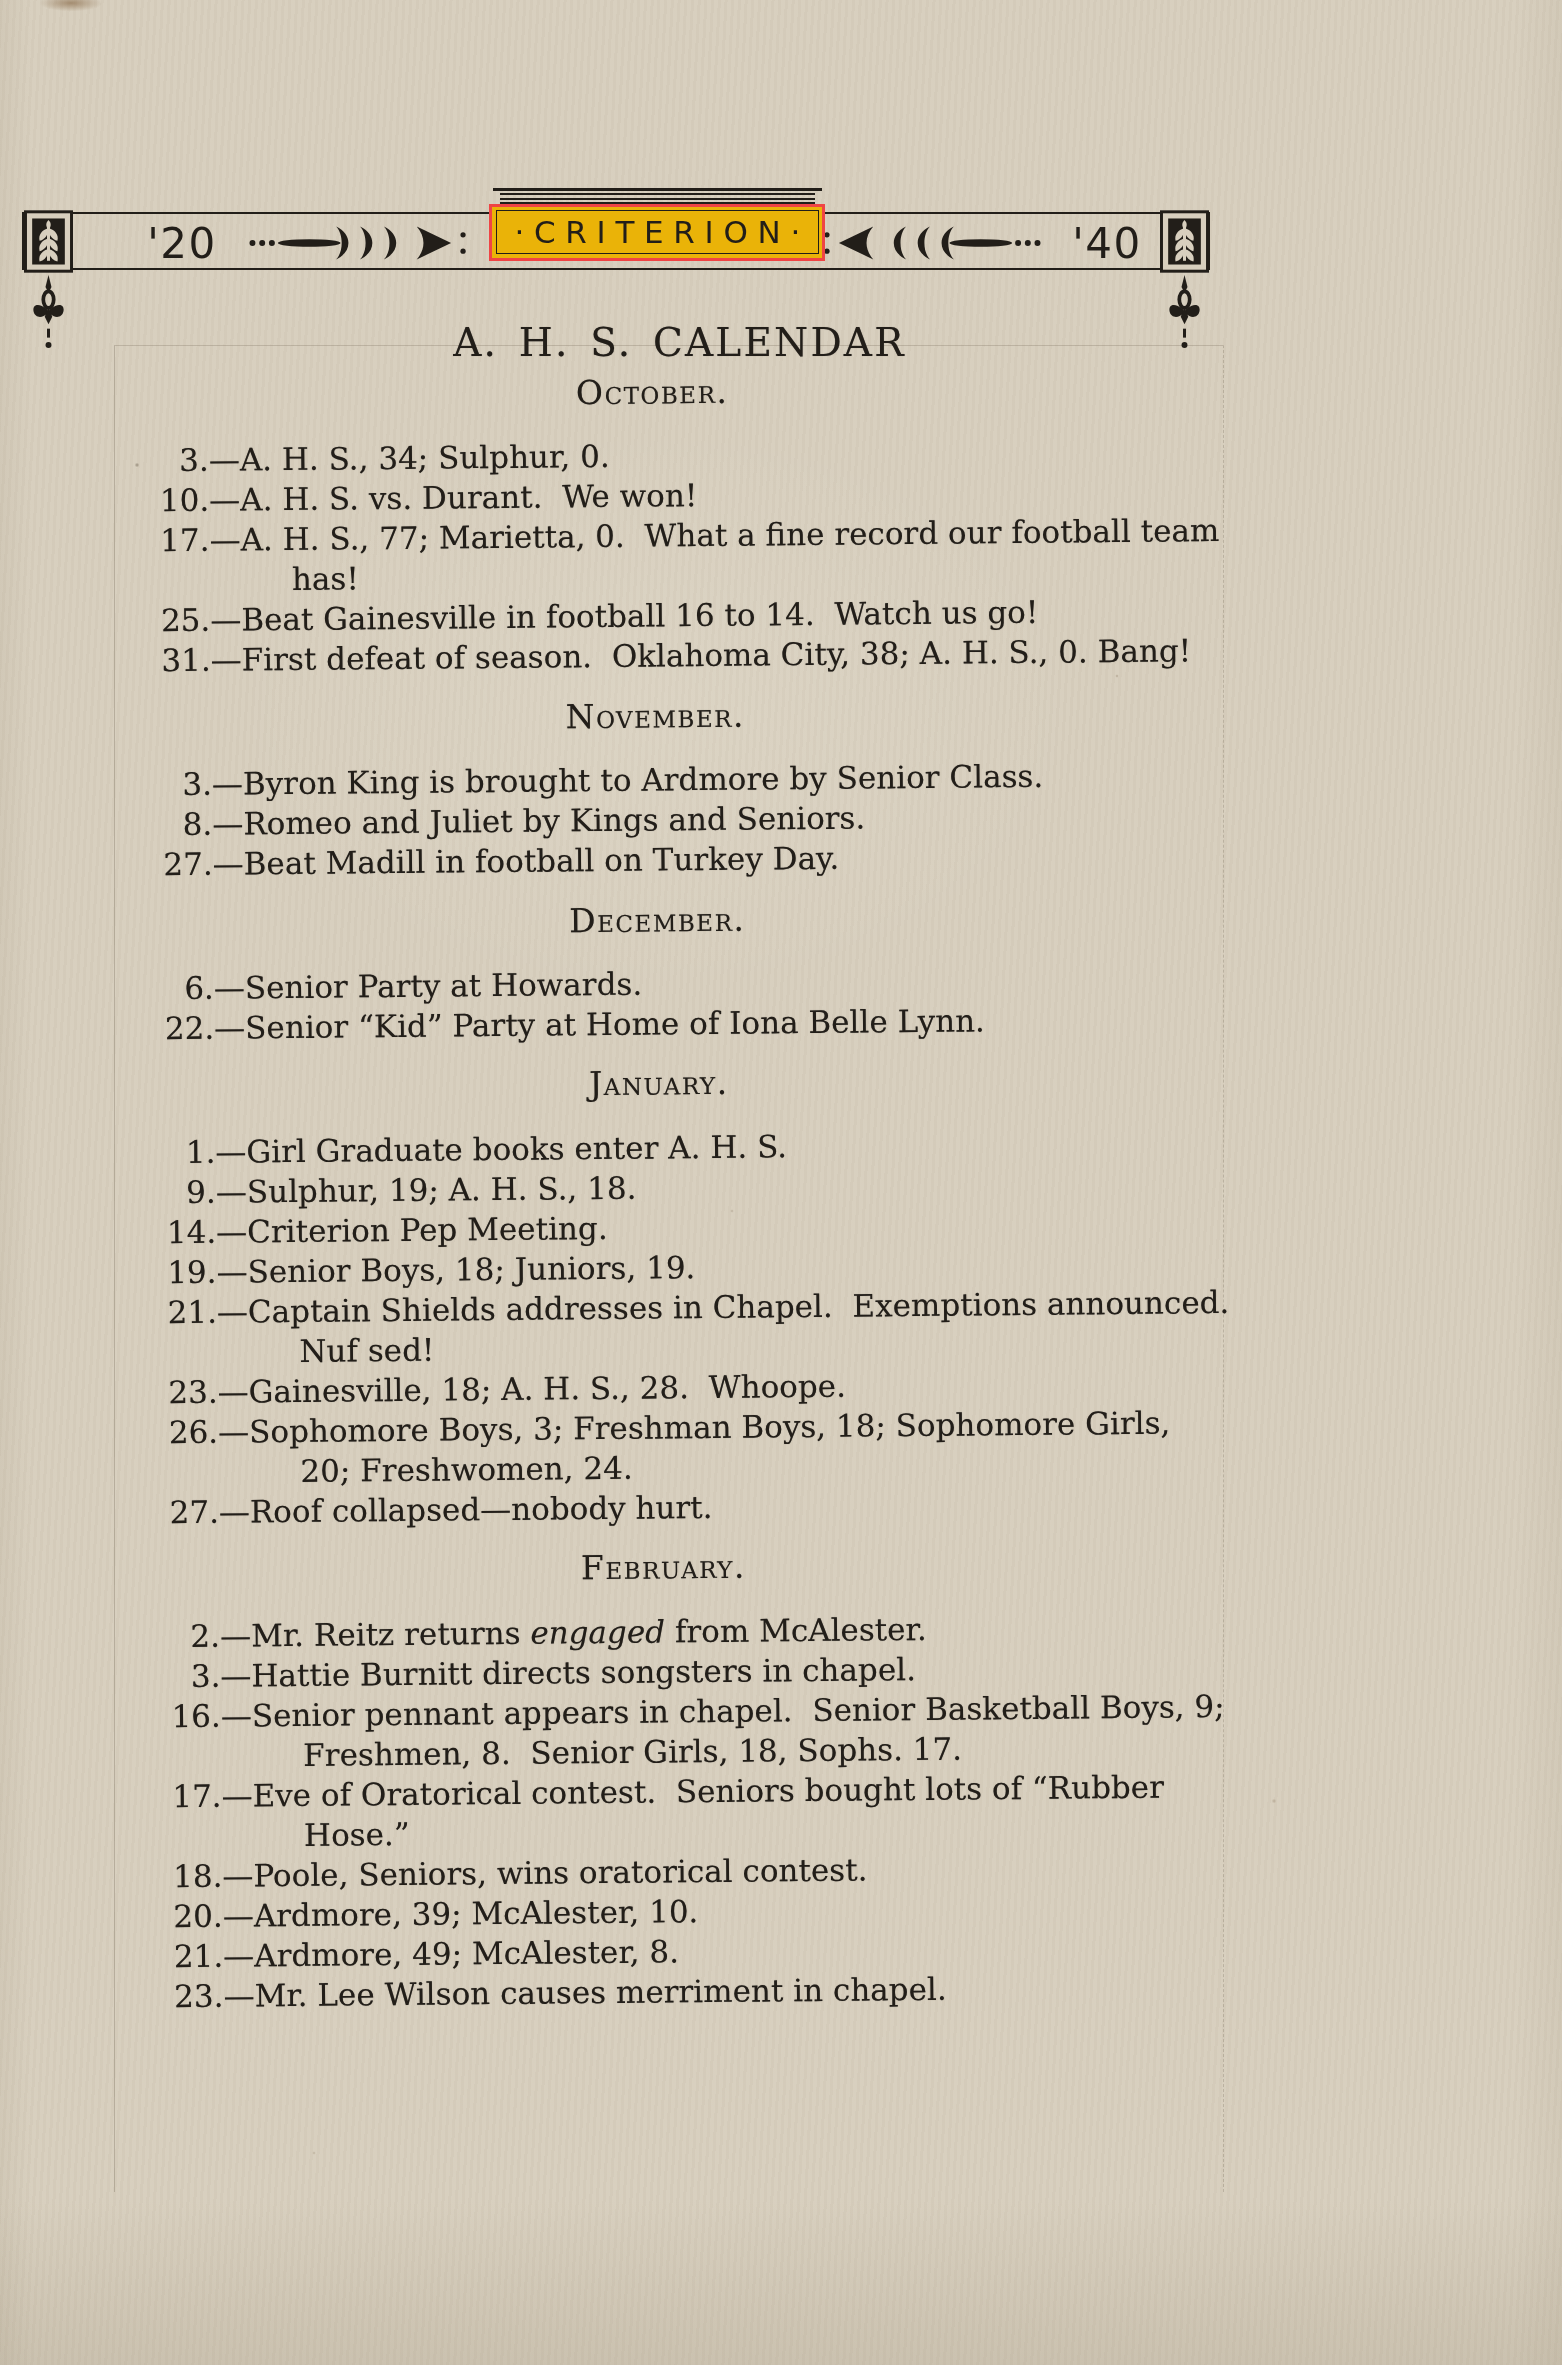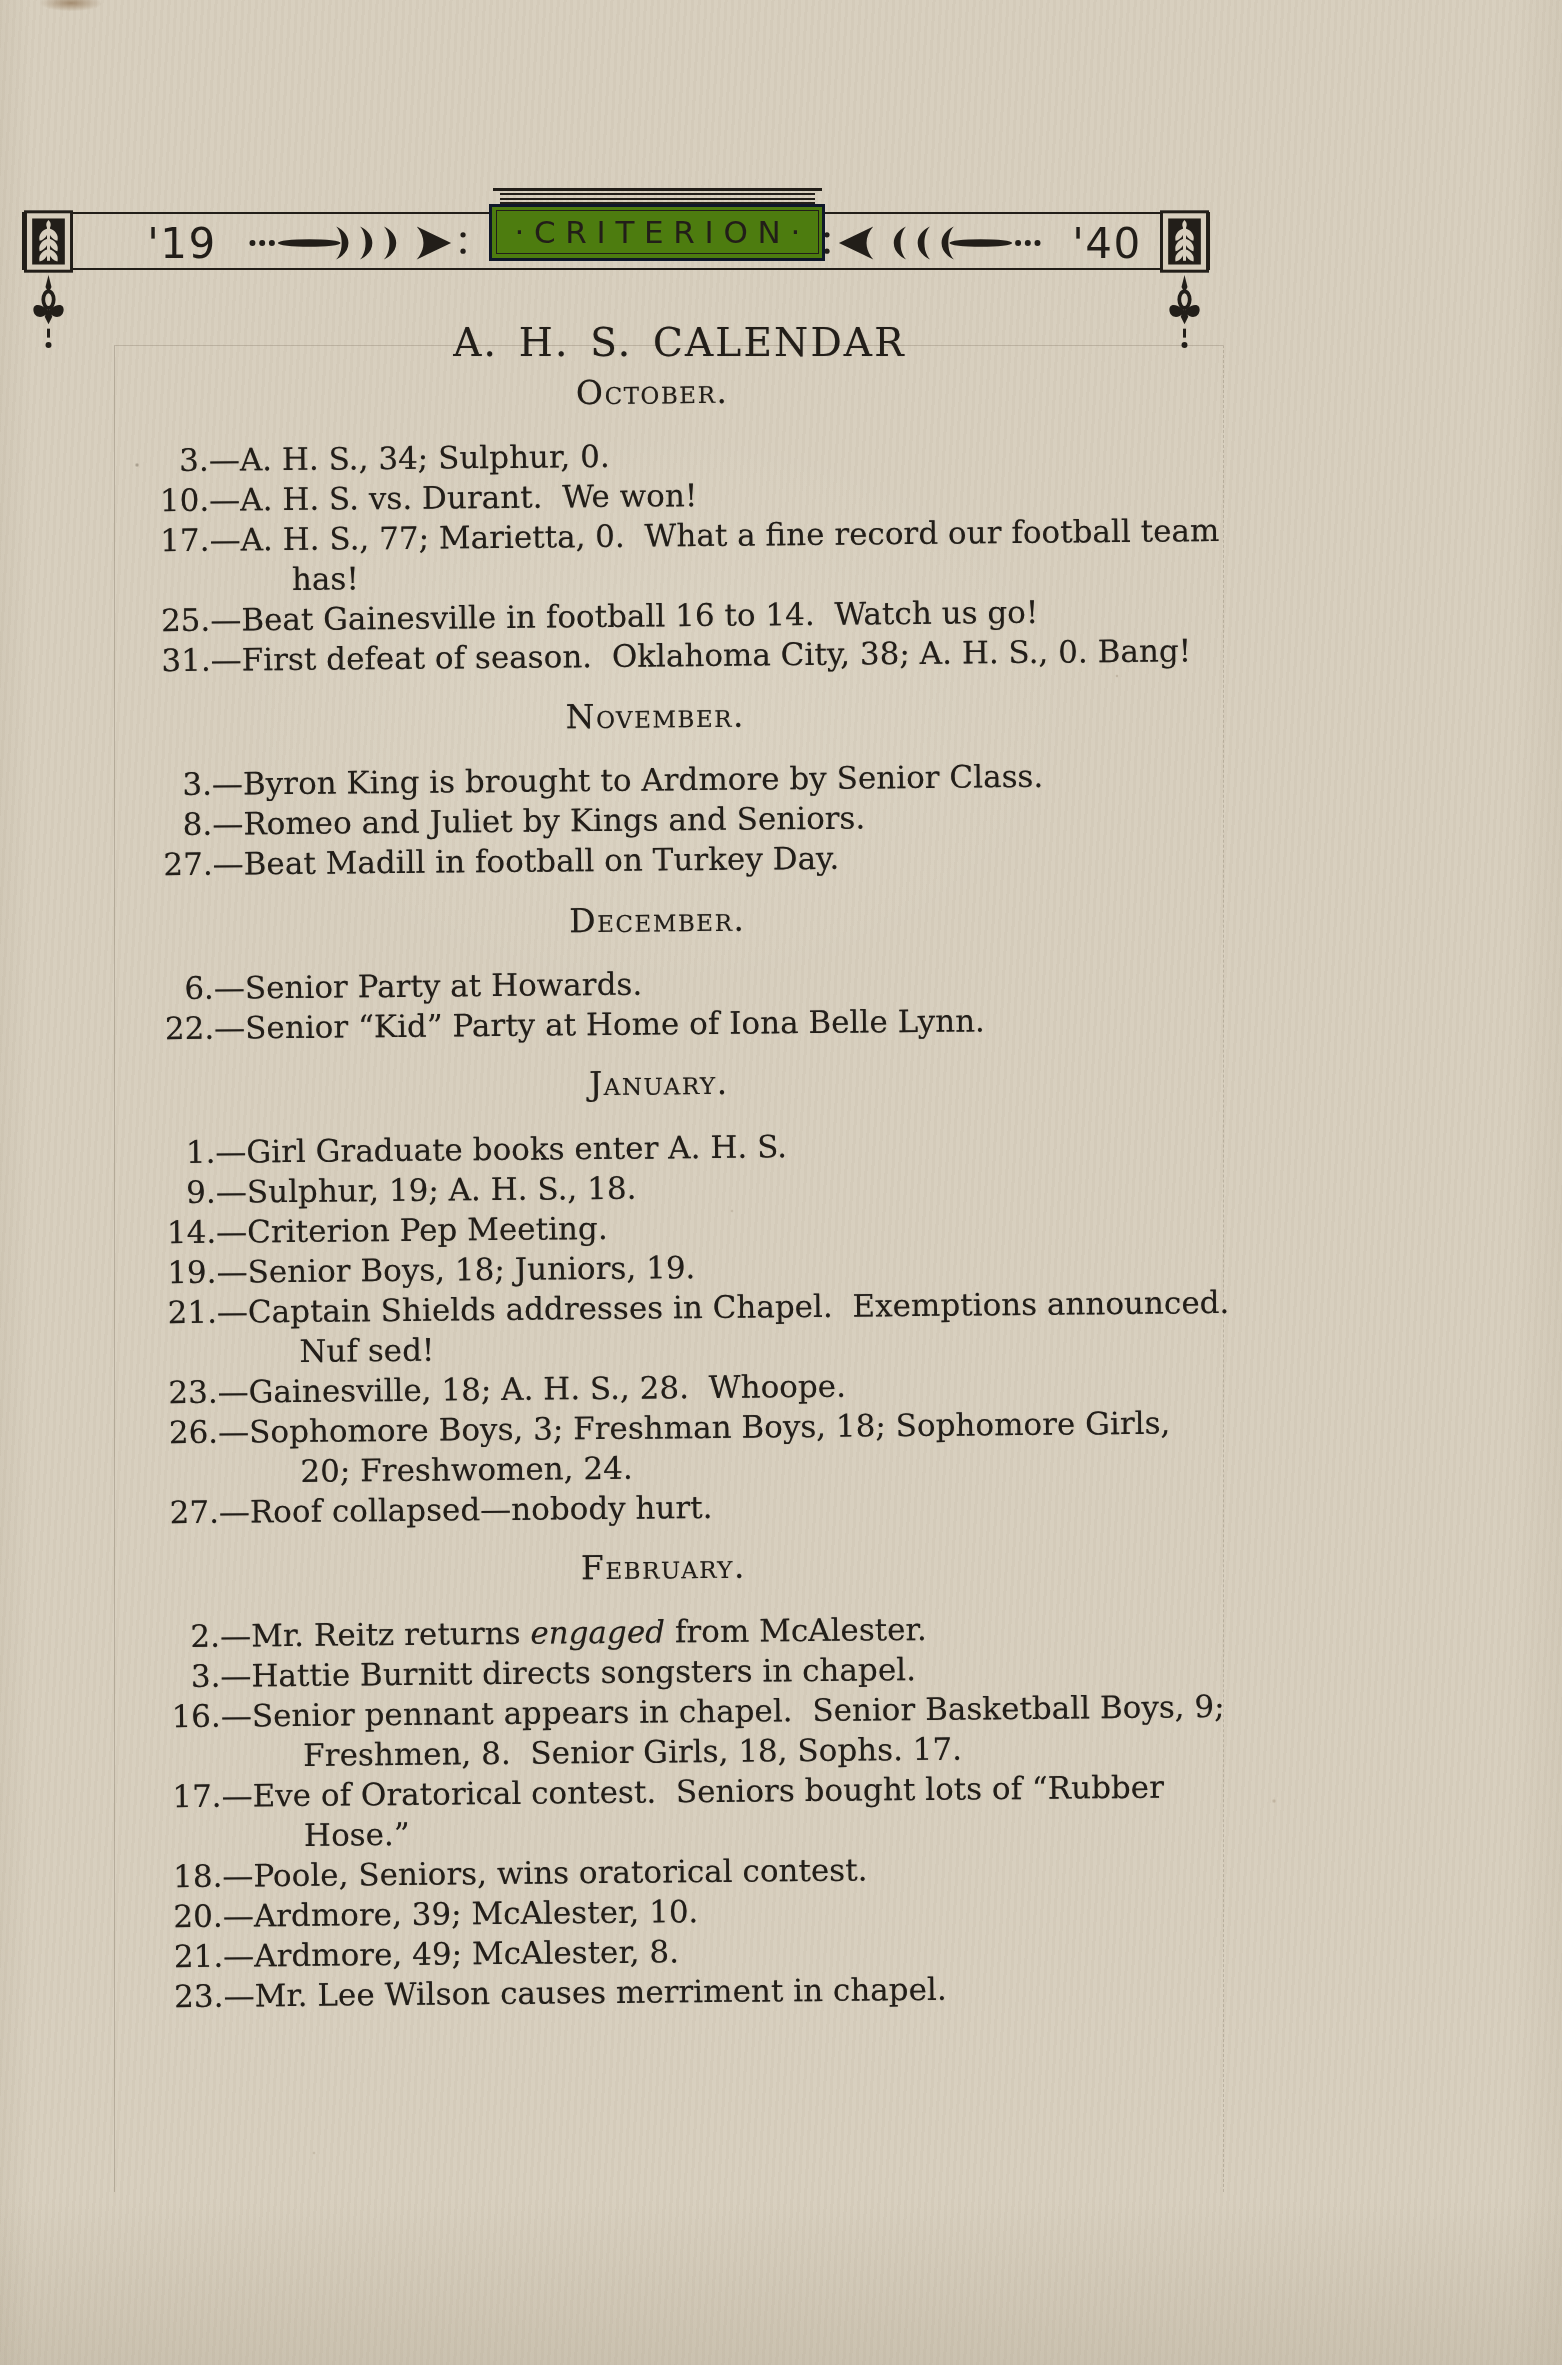--- a/index.html
+++ b/index.html
@@ -53,21 +53,21 @@
   .arrow-flourish.rightside{left:794px;transform:scaleX(-1);}
   .criterion-wrap{position:absolute;left:465px;top:-10.5px;width:336px;height:57px;}
   .criterion-cap{
     position:absolute;left:10.5px;right:10.5px;top:-10.5px;height:11.2px;
     background:repeating-linear-gradient(180deg,#221e19 0 2.2px,rgba(0,0,0,0) 2.2px 4.5px);
   }
   .criterion-cap::before{
     content:"";position:absolute;left:-6.7px;right:-6.7px;top:-5.2px;height:3px;background:#221e19;
   }
   .criterion-box{
-    position:absolute;inset:0;background:#4d7c0f;border:3px solid #0f172a;box-sizing:border-box;
+    position:absolute;inset:0;background:#eab308;border:3px solid #ef4444;box-sizing:border-box;
   }
   .criterion-inner{
     position:absolute;inset:3.7px;border:1.5px solid #221e19;
     display:flex;align-items:center;justify-content:center;
     font-family:"DejaVu Sans","Liberation Sans",sans-serif;
     font-size:31px;letter-spacing:9.7px;color:#221e19;
     text-indent:9.7px; 
   }
 
   
@@ -151,21 +151,21 @@
       <path class="ink" d="M22 0 L26 16 L22 24 L18 16 Z"></path>
       <ellipse cx="22" cy="33" rx="7" ry="11" fill="none" stroke="#221e19" stroke-width="5"></ellipse>
       <path class="ink" d="M20 46 C8 36 0 40 2 49 C4 58 14 58 20 52 Z"></path>
       <path class="ink" d="M24 46 C36 36 44 40 42 49 C40 58 30 58 24 52 Z"></path>
       <path class="ink" d="M22 42 L27 56 L22 66 L17 56 Z"></path>
       <rect class="ink" x="20" y="72" width="4" height="12"></rect>
       <circle class="ink" cx="22" cy="94" r="4"></circle>
     </svg>
   </div>
 
-  <div class="year left">'19</div>
+  <div class="year left">'20</div>
   <div class="year right">'40</div>
 
   <div class="arrow-flourish left">
     <svg viewBox="0 0 300 56" width="224" height="42">
       <circle class="ink" cx="6" cy="28" r="4"></circle>
         <circle class="ink" cx="19" cy="28" r="4"></circle>
         <circle class="ink" cx="32" cy="28" r="4"></circle>
       <ellipse class="ink" cx="82" cy="28" rx="42" ry="5"></ellipse>
       <path class="ink" d="M118 6 C140 16 140 40 118 50 C128 40 128 16 118 6 Z"></path>
       <path class="ink" d="M150 6 C172 16 172 40 150 50 C160 40 160 16 150 6 Z"></path>

